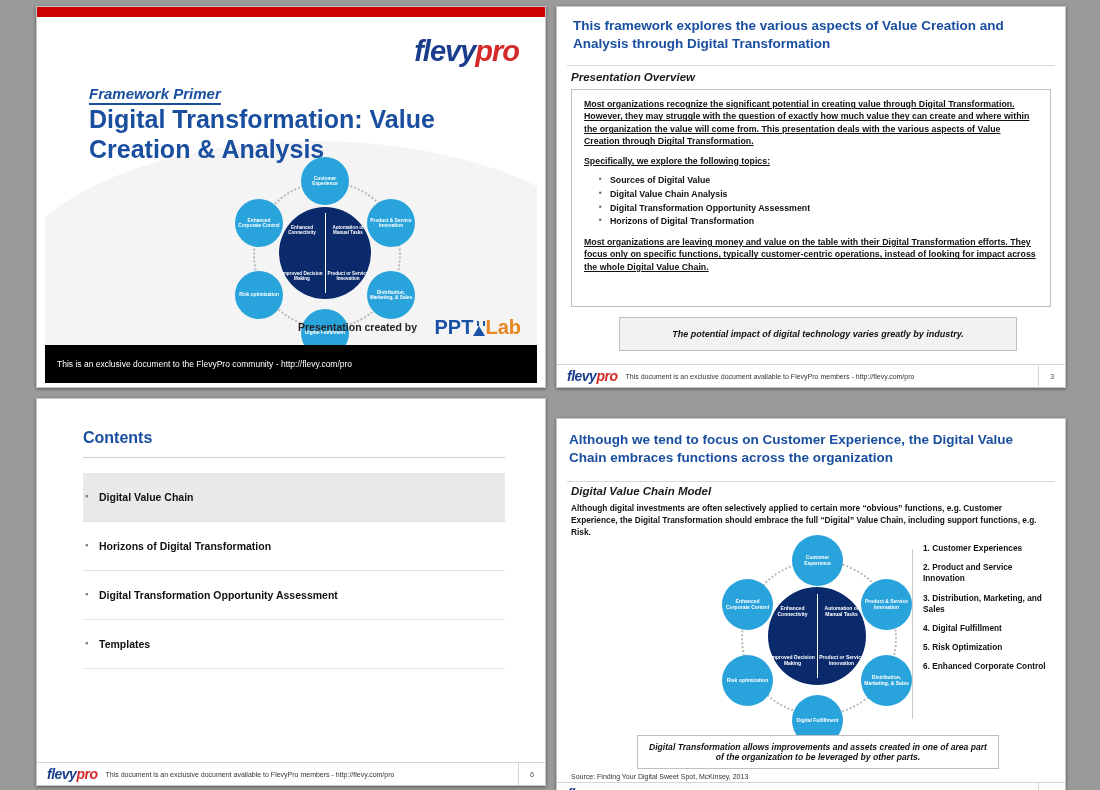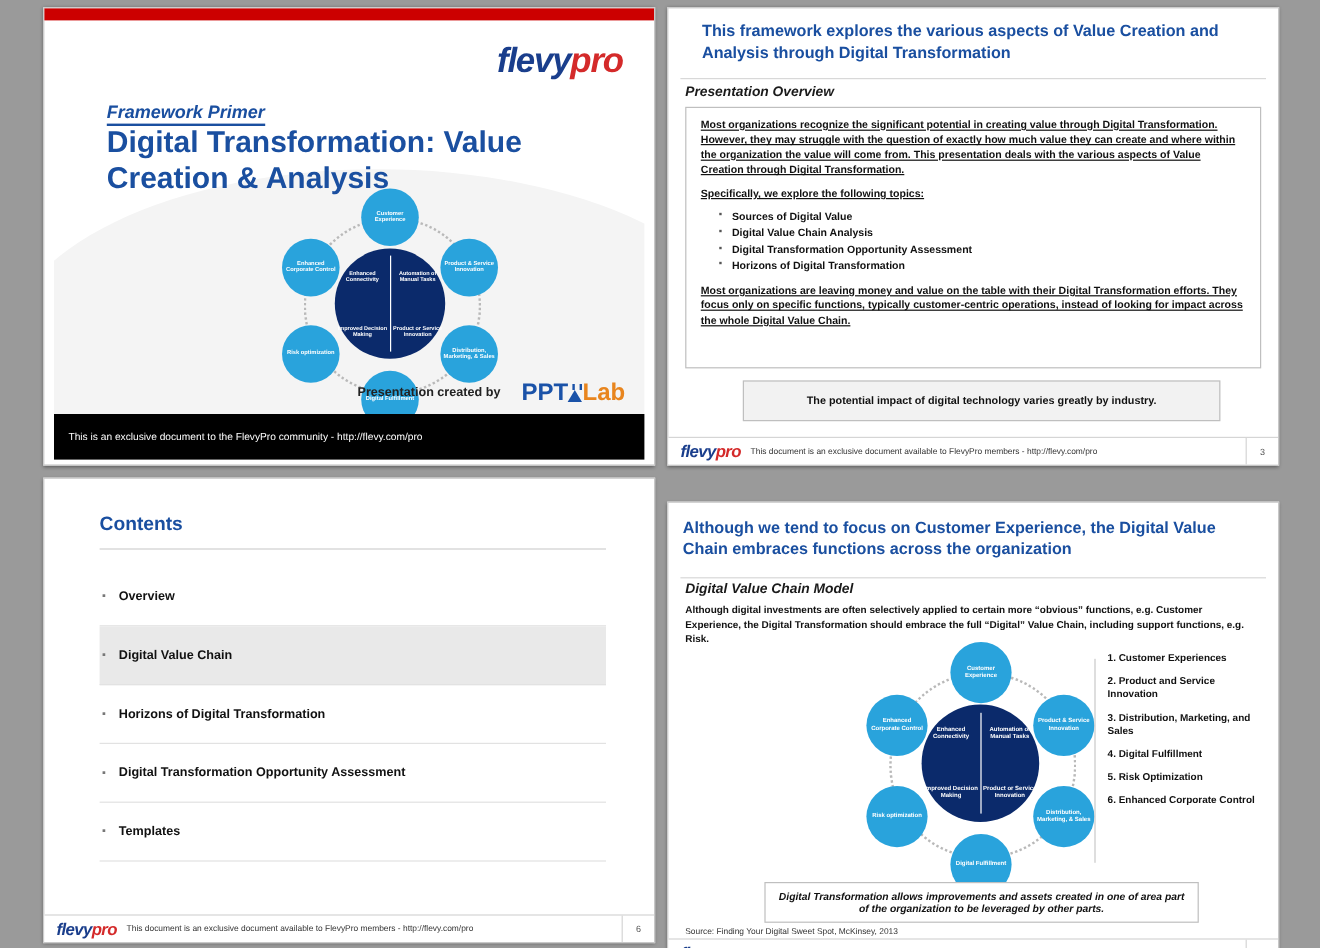--- a/index.html
+++ b/index.html
@@ -36,29 +36,29 @@
   
   .wheel{position:absolute;}
   .wheel .node{position:absolute;border-radius:50%;background:#29a3dc;color:#fff;display:flex;align-items:center;justify-content:center;text-align:center;font-weight:bold;line-height:1.12;box-sizing:border-box;padding:2px;}
   .wheel .hub{position:absolute;border-radius:50%;background:#0b2a6b;color:#fff;box-sizing:border-box;}
   .wheel .hub .q{position:absolute;width:50%;height:50%;display:flex;align-items:center;justify-content:center;text-align:center;font-weight:bold;line-height:1.1;box-sizing:border-box;padding:2px;}
   .wheel .hub .vline,.wheel .hub .hline{position:absolute;background:#fff;}
   .wheel .arc{position:absolute;border-radius:50%;border:2px dotted #b9b9b9;}
 
   
   #slide2{left:556px;top:6px;width:508px;height:380px;border:1px solid #c8c8c8;}
-  #slide2 .head{position:absolute;left:28px;top:10px;right:12px;font-size:13.5px;font-weight:bold;color:#1a4fa0;line-height:1.35;}
+  #slide2 .head{position:absolute;left:16px;top:10px;right:12px;font-size:13.5px;font-weight:bold;color:#1a4fa0;line-height:1.35;}
   #slide2 .rule{position:absolute;left:10px;right:10px;top:58px;height:1px;background:#d8d8d8;}
   #slide2 .sub{position:absolute;left:14px;top:64px;font-size:11.5px;font-weight:bold;font-style:italic;color:#1a1a1a;}
   #slide2 .box{position:absolute;left:14px;top:82px;right:14px;height:218px;border:1px solid #bfbfbf;padding:8px 12px;box-sizing:border-box;}
   #slide2 .box p{margin:0 0 7px 0;font-size:8.8px;font-weight:bold;color:#111;line-height:1.42;text-decoration:underline;}
   #slide2 .box ul{margin:0 0 7px 0;padding-left:26px;list-style:none;}
   #slide2 .box li{font-size:8.8px;font-weight:bold;color:#111;line-height:1.55;position:relative;}
   #slide2 .box li:before{content:"▪";position:absolute;left:-11px;top:-1px;color:#555;font-size:8px;}
-  #slide2 .callout{position:absolute;left:62px;right:48px;top:310px;height:34px;border:1px solid #bfbfbf;background:#f2f2f2;display:flex;align-items:center;justify-content:center;text-align:center;font-size:9px;font-weight:bold;color:#111;padding:0 10px;box-sizing:border-box;}
+  #slide2 .callout{position:absolute;left:62px;right:48px;top:310px;height:34px;border:1px solid #bfbfbf;background:#f2f2f2;display:flex;align-items:center;justify-content:center;text-align:center;font-size:9px;font-weight:bold;font-style:italic;color:#111;padding:0 10px;box-sizing:border-box;}
 
   
   .bfooter{position:absolute;left:0;right:0;bottom:0;height:22px;background:#fff;border-top:1px solid #d5d5d5;display:flex;align-items:center;}
   .bfooter .fl{font-weight:bold;font-style:italic;font-size:14px;letter-spacing:-.5px;margin-left:10px;}
   .bfooter .fl .f{color:#1a3e8c;}
   .bfooter .fl .p{color:#d42a2a;}
   .bfooter .txt{font-size:7px;color:#333;margin-left:8px;}
   .bfooter .pg{position:absolute;right:0;top:0;bottom:0;width:26px;border-left:1px solid #d5d5d5;display:flex;align-items:center;justify-content:center;font-size:7.5px;color:#555;}
 
   
@@ -146,21 +146,20 @@
       <span class="fl"><span class="f">flevy</span><span class="p">pro</span></span>
       <span class="txt">This document is an exclusive document available to FlevyPro members - http://flevy.com/pro</span>
       <span class="pg">3</span>
     </div>
   </div>
 
   <div class="slide" id="slide3">
     <div class="title">Contents</div>
     <div class="hrule"></div>
     <div class="list">
-      <div class="item">Overview</div>
       <div class="item sel">Digital Value Chain</div>
       <div class="item">Horizons of Digital Transformation</div>
       <div class="item">Digital Transformation Opportunity Assessment</div>
       <div class="item">Templates</div>
     </div>
     <div class="bfooter">
       <span class="fl"><span class="f">flevy</span><span class="p">pro</span></span>
       <span class="txt">This document is an exclusive document available to FlevyPro members - http://flevy.com/pro</span>
       <span class="pg">6</span>
     </div>

